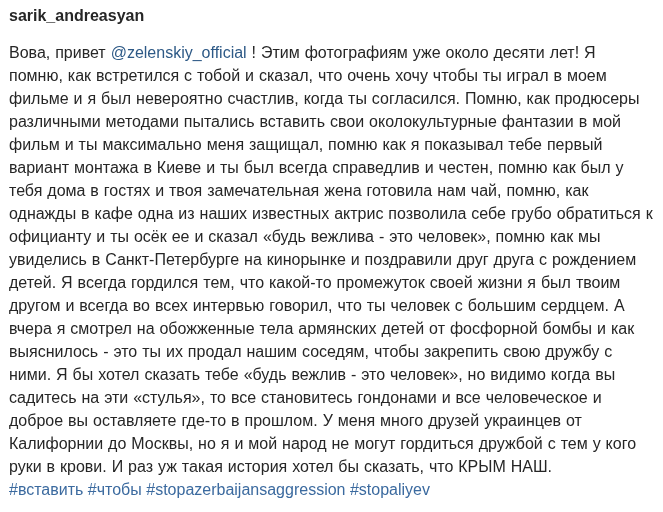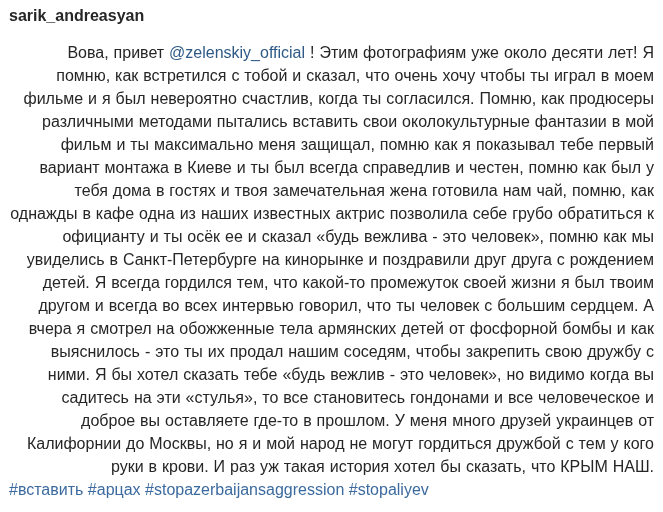--- a/index.html
+++ b/index.html
@@ -23,21 +23,20 @@
     line-height: 20px;
     color: #262626;
     cursor: pointer;
   }
   .caption {
     margin: 15px 0 0 0;
     font-size: 16px;
     line-height: 23px;
     color: #262626;
     word-spacing: 0.5px;
-    text-align: right;
   }
   .mention {
     color: #2d5986;
     text-decoration: none;
     cursor: pointer;
   }
   .hashtags {
     margin: 0;
     font-size: 16px;
     line-height: 23px;
@@ -51,17 +50,17 @@
 </head>
 <body>
 
 <div class="post">
   <div class="username">sarik_andreasyan</div>
 
   <p class="caption"><span>Вова, привет </span><a class="mention">@zelenskiy_official</a><span> ! Этим фотографиям уже около десяти лет! Я помню, как встретился с тобой и сказал, что очень хочу чтобы ты играл в моем фильме и я был невероятно счастлив, когда ты согласился. Помню, как продюсеры различными методами пытались вставить свои околокультурные фантазии в мой фильм и ты максимально меня защищал, помню как я показывал тебе первый вариант монтажа в Киеве и ты был всегда справедлив и честен, помню как был у тебя дома в гостях и твоя замечательная жена готовила нам чай, помню, как однажды в кафе одна из наших известных актрис позволила себе грубо обратиться к официанту и ты осёк ее и сказал «будь вежлива - это человек», помню как мы увиделись в Санкт-Петербурге на кинорынке и поздравили друг друга с рождением детей. Я всегда гордился тем, что какой-то промежуток своей жизни я был твоим другом и всегда во всех интервью говорил, что ты человек с большим сердцем. А вчера я смотрел на обожженные тела армянских детей от фосфорной бомбы и как выяснилось - это ты их продал нашим соседям, чтобы закрепить свою дружбу с ними. Я бы хотел сказать тебе «будь вежлив - это человек», но видимо когда вы садитесь на эти «стулья», то все становитесь гондонами и все человеческое и доброе вы оставляете где-то в прошлом. У меня много друзей украинцев от Калифорнии до Москвы, но я и мой народ не могут гордиться дружбой с тем у кого руки в крови. И раз уж такая история хотел бы сказать, что КРЫМ НАШ.</span></p>
 
   <p class="hashtags">
     <a class="hashtag">#вставить</a>
-    <a class="hashtag">#арцах</a>
+    <a class="hashtag">#чтобы</a>
     <a class="hashtag">#stopazerbaijansaggression</a>
     <a class="hashtag">#stopaliyev</a>
   </p>
 </div>
 
 </body></html>

